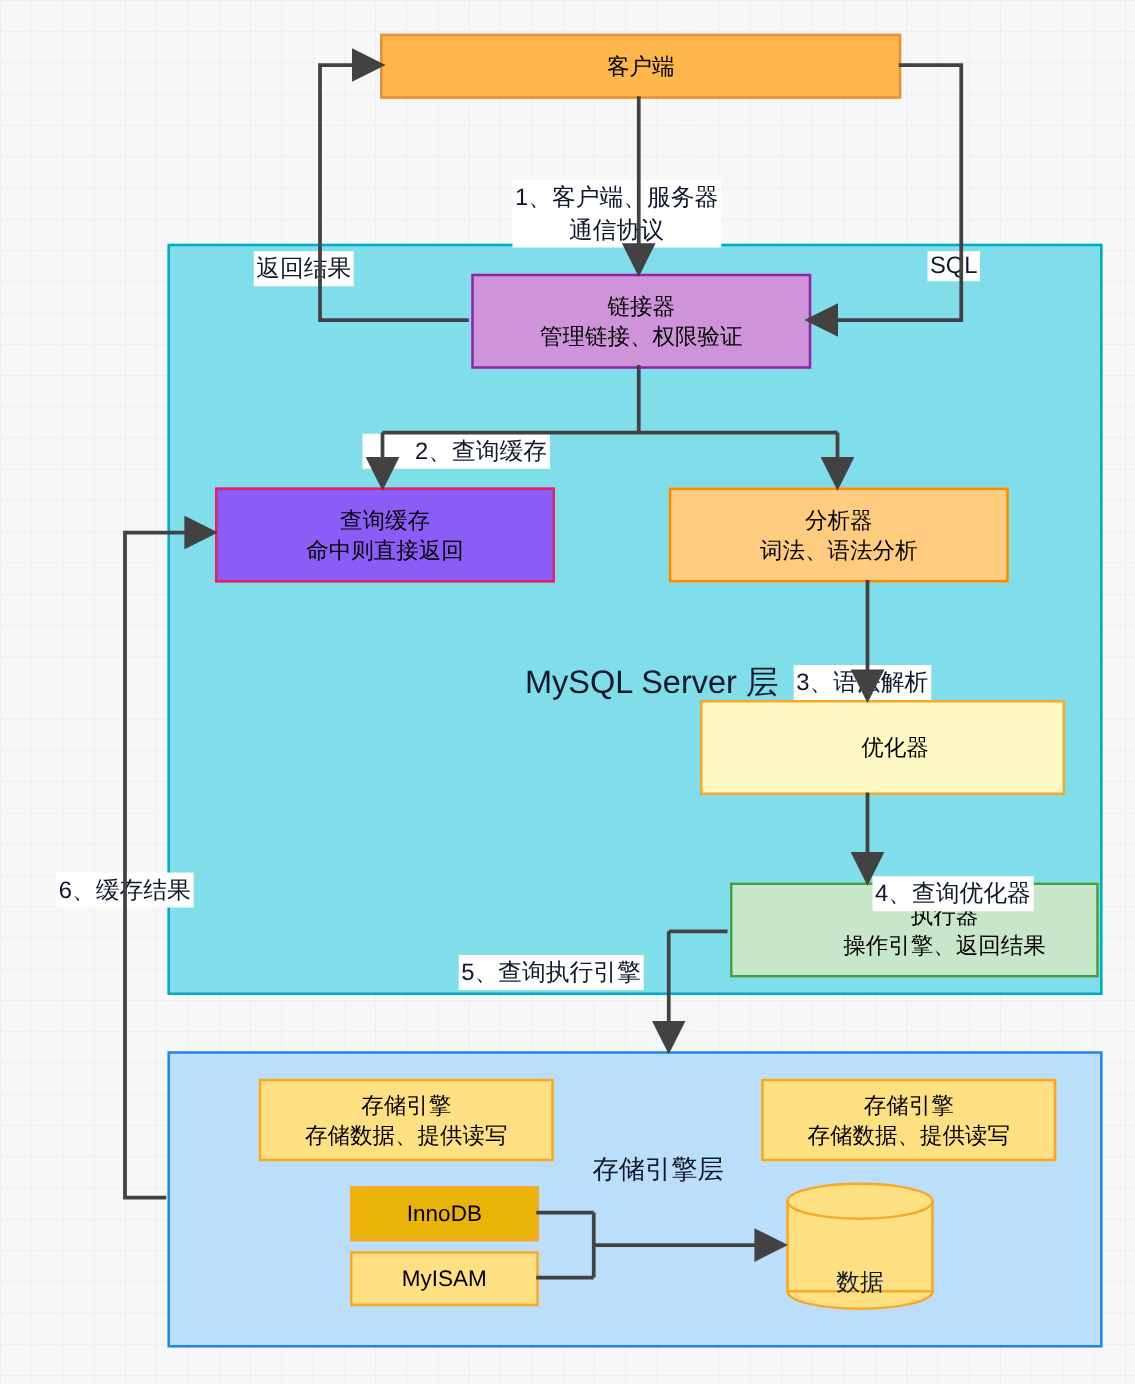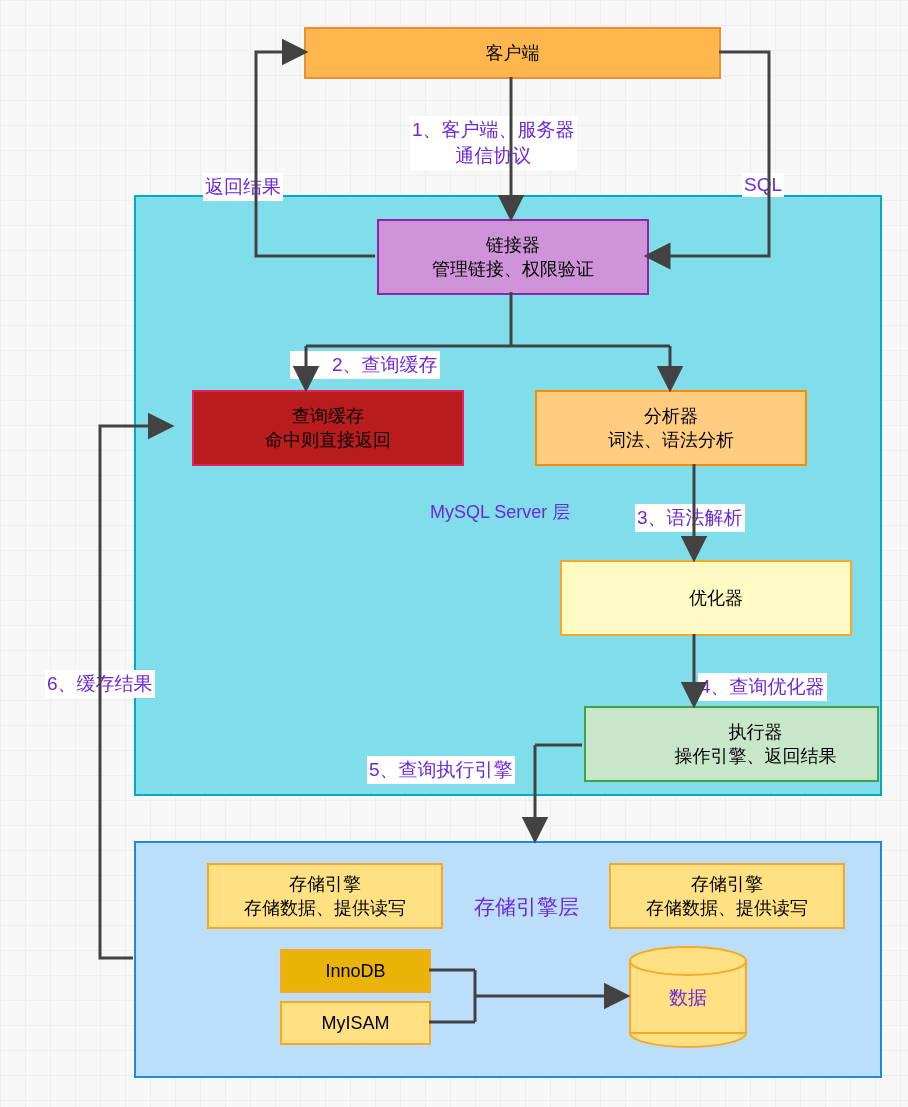--- a/index.html
+++ b/index.html
@@ -10,21 +10,21 @@
       linear-gradient(#eee 1px,transparent 1px),
       linear-gradient(90deg,#eee 1px,transparent 1px);
     background-size:25px 25px;
     width:908px;height:1107px;
     position:relative;
   }
   .bigbox{position:absolute;border:2px solid;}
   .node{position:absolute;border:2px solid;display:flex;flex-direction:column;
         align-items:center;justify-content:center;font-size:18px;line-height:1.35;
         text-align:center;white-space:pre;}
-  .label{position:absolute;font-size:19px;color:#6d28d9;white-space:pre;text-align:center;}
+  .label{position:absolute;font-size:19px;color:#0f172a;white-space:pre;text-align:center;margin-top:28px;}
   .labelbox{background:#fff;padding:1px 2px;}
   svg.conn{position:absolute;top:0;left:0;overflow:visible;pointer-events:none;}
 </style>
 </head>
 <body>
 
 <div class="bigbox" style="left:134px;top:195px;width:744px;height:597px;
             background:#80deea;border-color:#00acc1;"></div>
 <div class="bigbox" style="left:134px;top:841px;width:744px;height:233px;
             background:#bbdefb;border-color:#1e88e5;"></div>
@@ -34,21 +34,21 @@
   <span>客户端</span>
 </div>
 
 <div class="node" style="left:377px;top:219px;width:268px;height:72px;
             background:#ce93d8;border-color:#8e24aa;">
   <span>链接器</span>
   <span>管理链接、权限验证</span>
 </div>
 
 <div class="node" style="left:172px;top:390px;width:268px;height:72px;
-            background:#b91c1c;border-color:#e91e63;margin-left:20px;">
+            background:#8b5cf6;border-color:#e91e63;">
   <span>查询缓存</span>
   <span>命中则直接返回</span>
 </div>
 
 <div class="node" style="left:535px;top:390px;width:268px;height:72px;
             background:#ffcc80;border-color:#fb8c00;text-align:center;">
   <span>分析器</span>
   <span>词法、语法分析</span>
 </div>
 
@@ -84,29 +84,29 @@
 </div>
 
 <svg class="conn" style="left:628px;top:945px;" width="120" height="105">
   <ellipse cx="60" cy="88" rx="58" ry="14" fill="#ffe082" stroke="#f9a825" stroke-width="2"></ellipse>
   <rect x="2" y="16" width="116" height="72" fill="#ffe082" stroke="#f9a825" stroke-width="2"></rect>
   <rect x="3" y="14" width="114" height="6" fill="#ffe082" stroke="none"></rect>
   <ellipse cx="60" cy="16" rx="58" ry="14" fill="#ffe082" stroke="#f9a825" stroke-width="2"></ellipse>
 </svg>
 <div class="label" style="left:628px;top:985px;width:120px;text-align:center;">数据</div>
 
-<div class="label" style="left:430px;top:500px;font-size:18px;">MySQL Server 层</div>
+<div class="label" style="left:420px;top:500px;font-size:26px;">MySQL Server 层</div>
 <div class="label" style="left:474px;top:893px;font-size:21px;">存储引擎层</div>
 
 <div class="label labelbox" style="left:410px;top:116px;">1、客户端、服务器
 通信协议</div>
-<div class="label labelbox" style="left:290px;top:351px;padding-left:42px;">2、查询缓存</div>
+<div class="label labelbox" style="left:290px;top:319px;padding-left:42px;">2、查询缓存</div>
 <div class="label labelbox" style="left:635px;top:504px;">3、语法解析</div>
 <div class="label labelbox" style="left:698px;top:673px;">4、查询优化器</div>
-<div class="label labelbox" style="left:367px;top:756px;text-align:center;">5、查询执行引擎</div>
+<div class="label labelbox" style="left:367px;top:736px;text-align:center;">5、查询执行引擎</div>
 <div class="label labelbox" style="left:45px;top:670px;">6、缓存结果</div>
 <div class="label labelbox" style="left:203px;top:173px;">返回结果</div>
 <div class="label labelbox" style="left:742px;top:173px;">SQL</div>
 
 <svg class="conn" width="908" height="1107">
   <defs>
     <marker id="ah" viewBox="0 0 12 12" refX="10" refY="6" markerWidth="9" markerHeight="9" orient="auto-start-reverse">
       <path d="M0,0 L12,6 L0,12 z" fill="#424242"></path>
     </marker>
   </defs>

